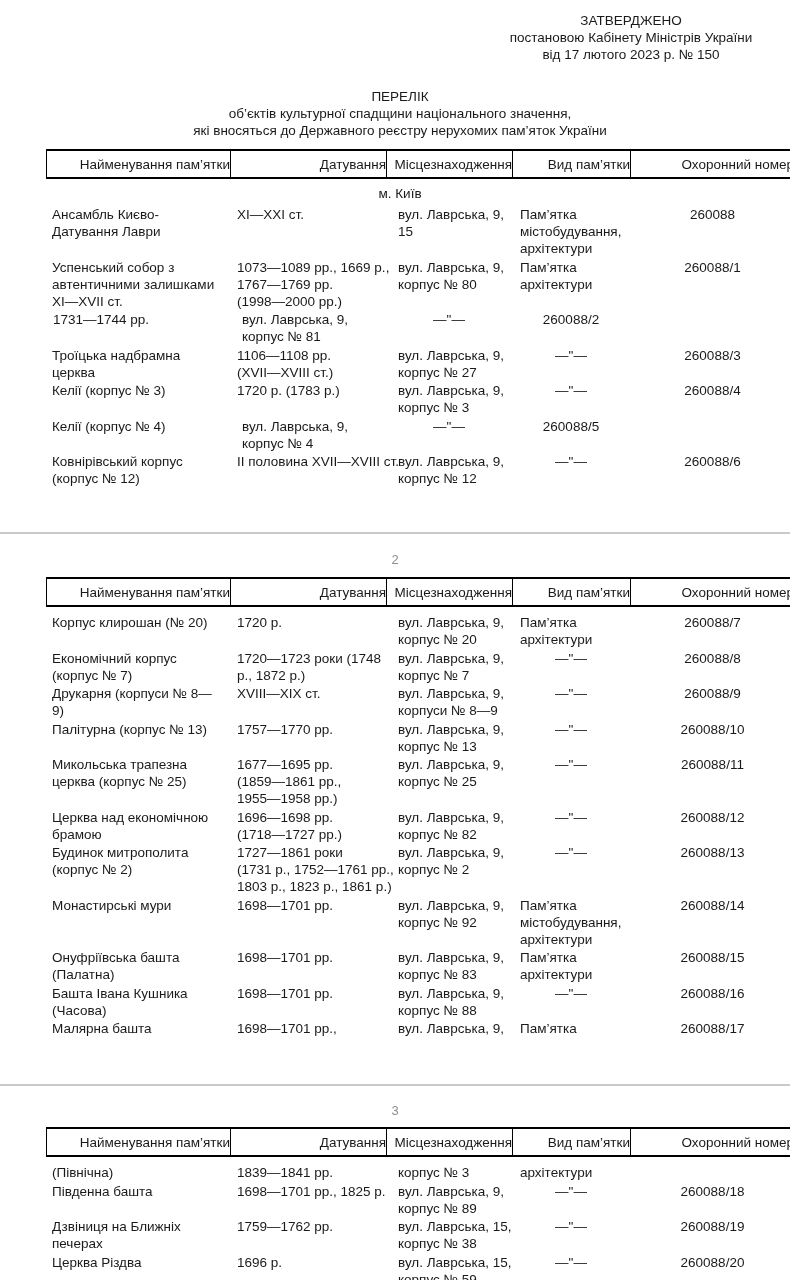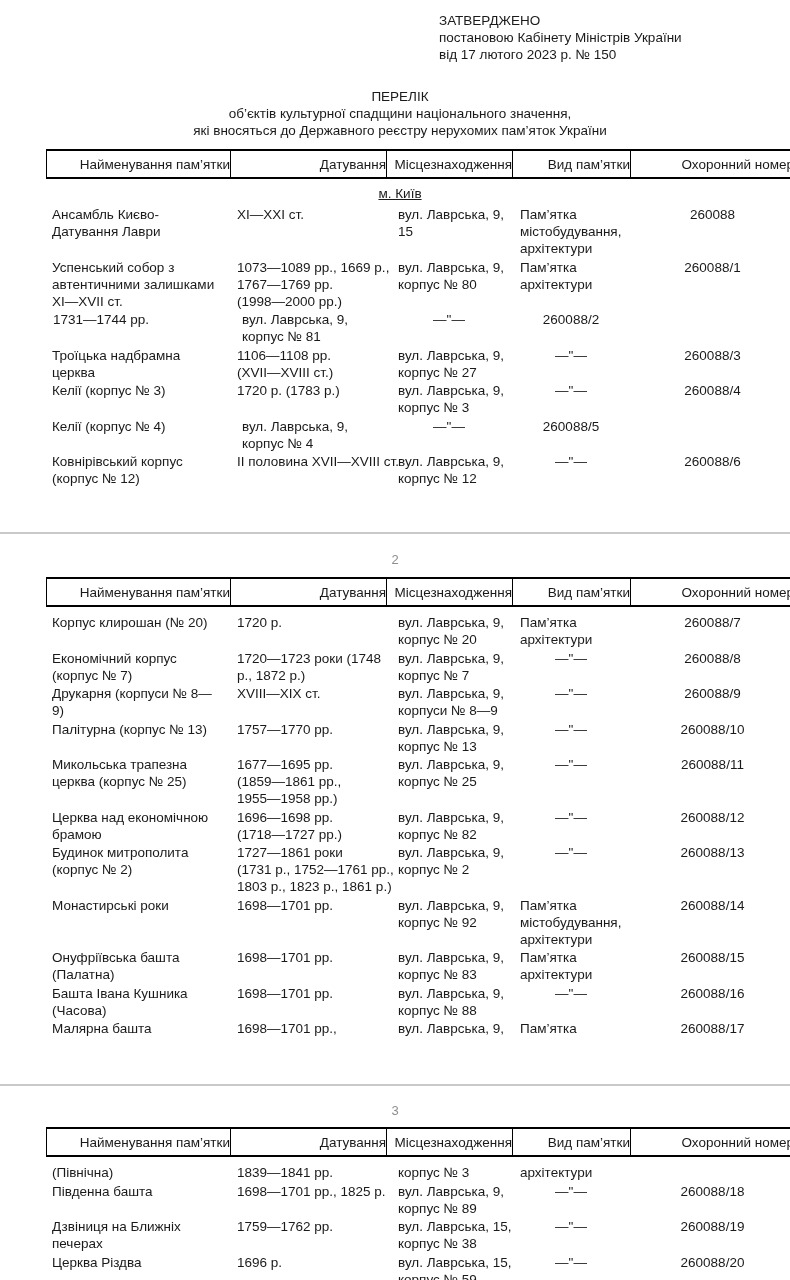--- a/index.html
+++ b/index.html
@@ -6,41 +6,41 @@
   body{
     width:790px;height:1280px;position:relative;overflow:hidden;
     background:#ffffff;color:#1a1a1a;
     font-family:"Liberation Sans", sans-serif;
     font-size:13.5px;line-height:17px;
   }
   .abs{position:absolute;}
   .nowrap{white-space:nowrap;}
 
   
-  #approval{top:12px;left:439px;width:320px;text-align:left;}
+  #approval{top:12px;left:471px;width:320px;text-align:center;}
   
   #doc-title{top:88px;left:5px;width:790px;text-align:center;}
 
   
   .tbl{left:46px;width:749px;}
   #tbl1{top:149px;}
   #tbl2{top:577px;}
   #tbl3{top:1127px;}
 
   .thead{
     display:grid;grid-template-columns:184px 156px 126px 118px 165px;
     border-top:2.5px solid #000;border-bottom:2.5px solid #000;
   }
   .hcell{
     border-left:1.5px solid #000;
     text-align:right;padding:4.5px 0;white-space:nowrap;
   }
   .hcell:last-child{border-right:1.5px solid #000;}
 
-  .section-row{width:708px;text-align:center;margin:6px 0 4px;text-decoration:underline;}
+  .section-row{width:708px;text-align:center;margin:6px 0 4px;}
   .rows{margin-top:7px;}
   .tbl.has-section .rows{margin-top:0;}
 
   .trow{
     display:grid;grid-template-columns:184px 156px 126px 118px 165px;
     margin-bottom:1.5px;
   }
   .trow > div{white-space:pre;}
   .c-name{padding-left:6px;}
   .c-date{padding-left:7px;}
@@ -224,21 +224,21 @@
 (корпус № 2)</div>
         <div class="c-date">1727—1861 роки
 (1731 р., 1752—1761 рр.,
 1803 р., 1823 р., 1861 р.)</div>
         <div class="c-loc">вул. Лаврська, 9,
 корпус № 2</div>
         <div class="c-type ditto">—"—</div>
         <div class="c-num">260088/13</div>
       </div>
       <div class="trow">
-        <div class="c-name">Монастирські роки</div>
+        <div class="c-name">Монастирські мури</div>
         <div class="c-date">1698—1701 рр.</div>
         <div class="c-loc">вул. Лаврська, 9,
 корпус № 92</div>
         <div class="c-type">Пам’ятка
 містобудування,
 архітектури</div>
         <div class="c-num">260088/14</div>
       </div>
       <div class="trow">
         <div class="c-name">Онуфріївська башта

